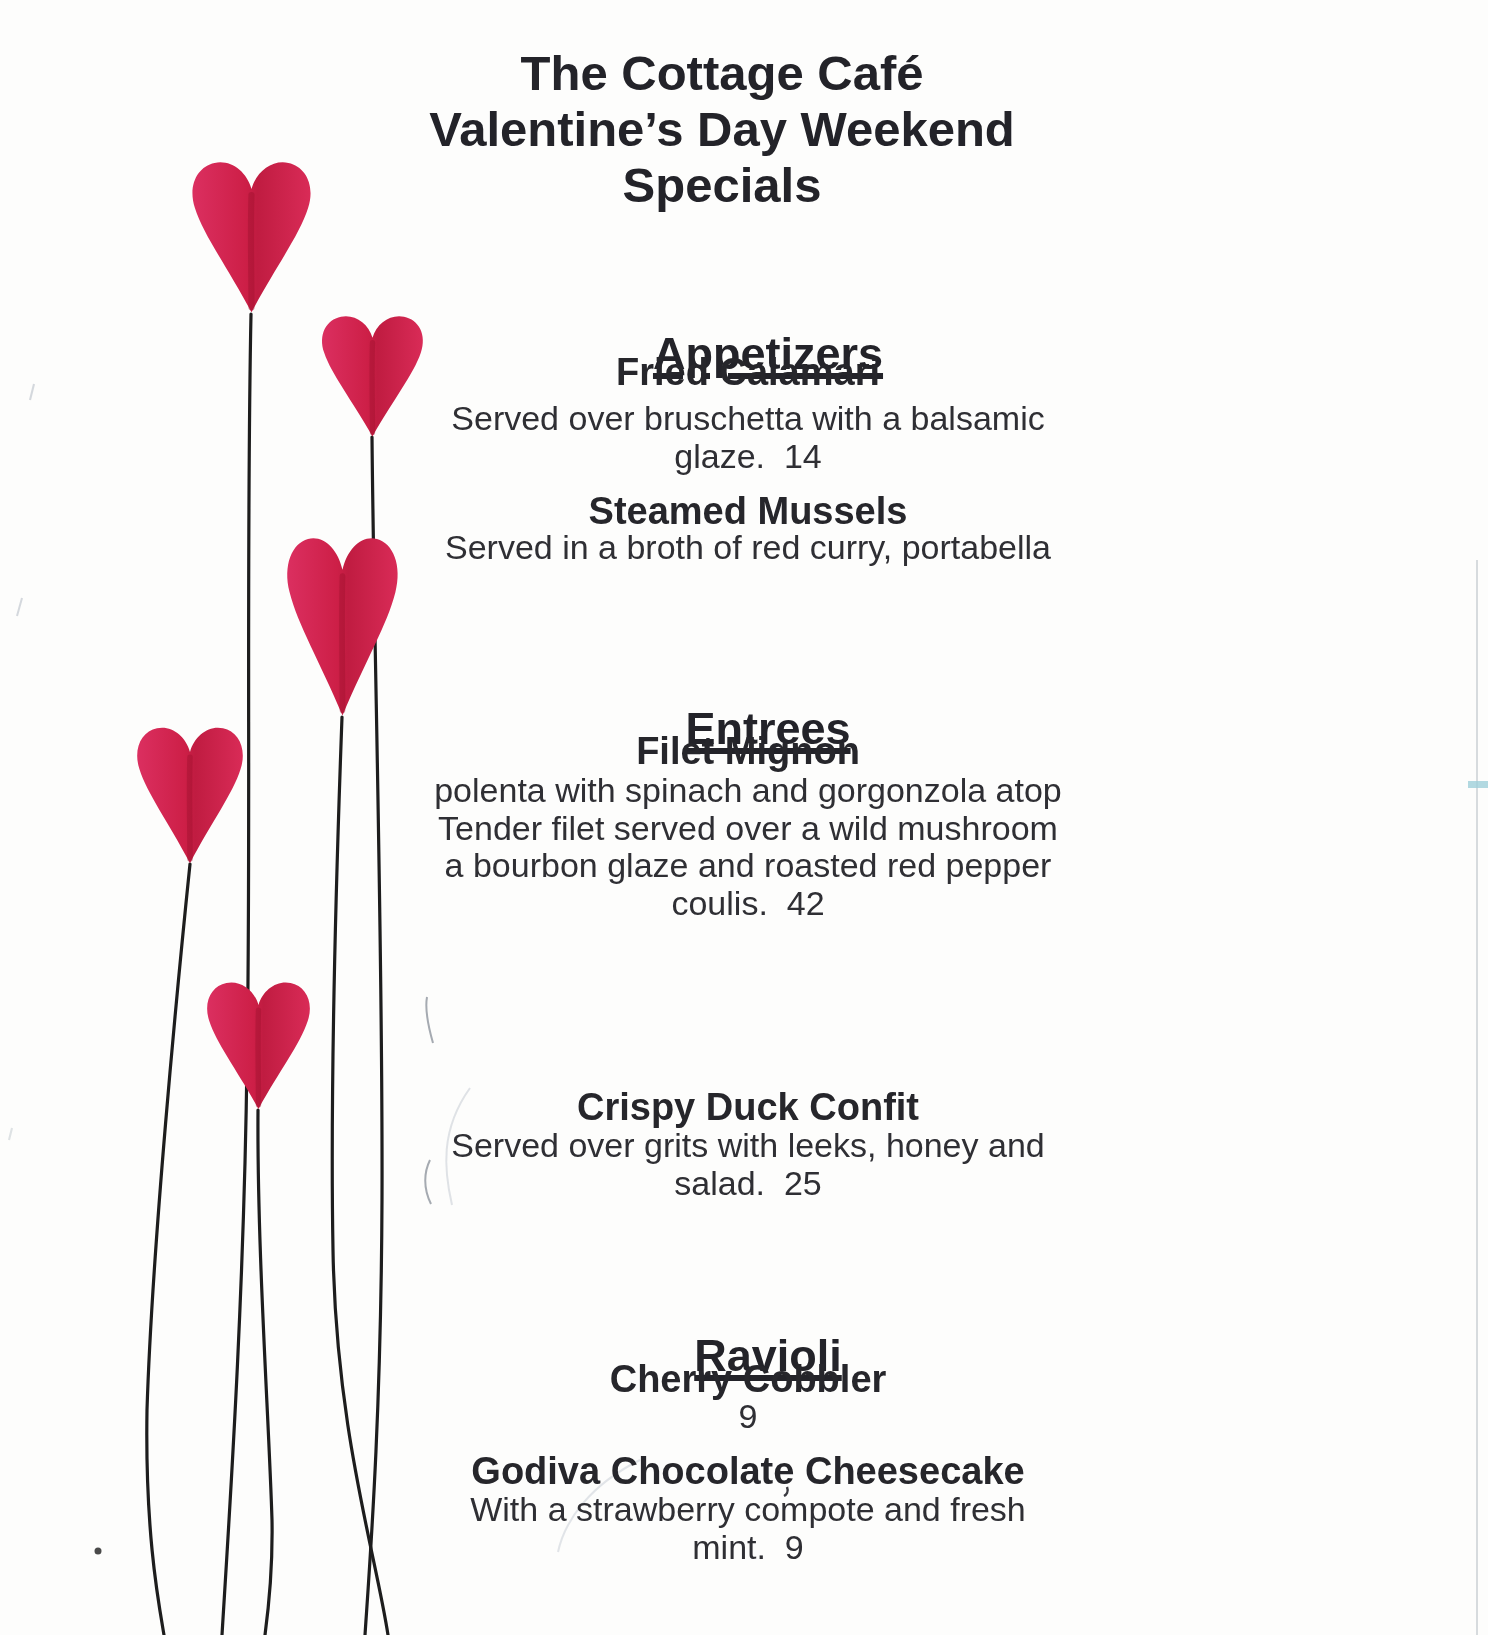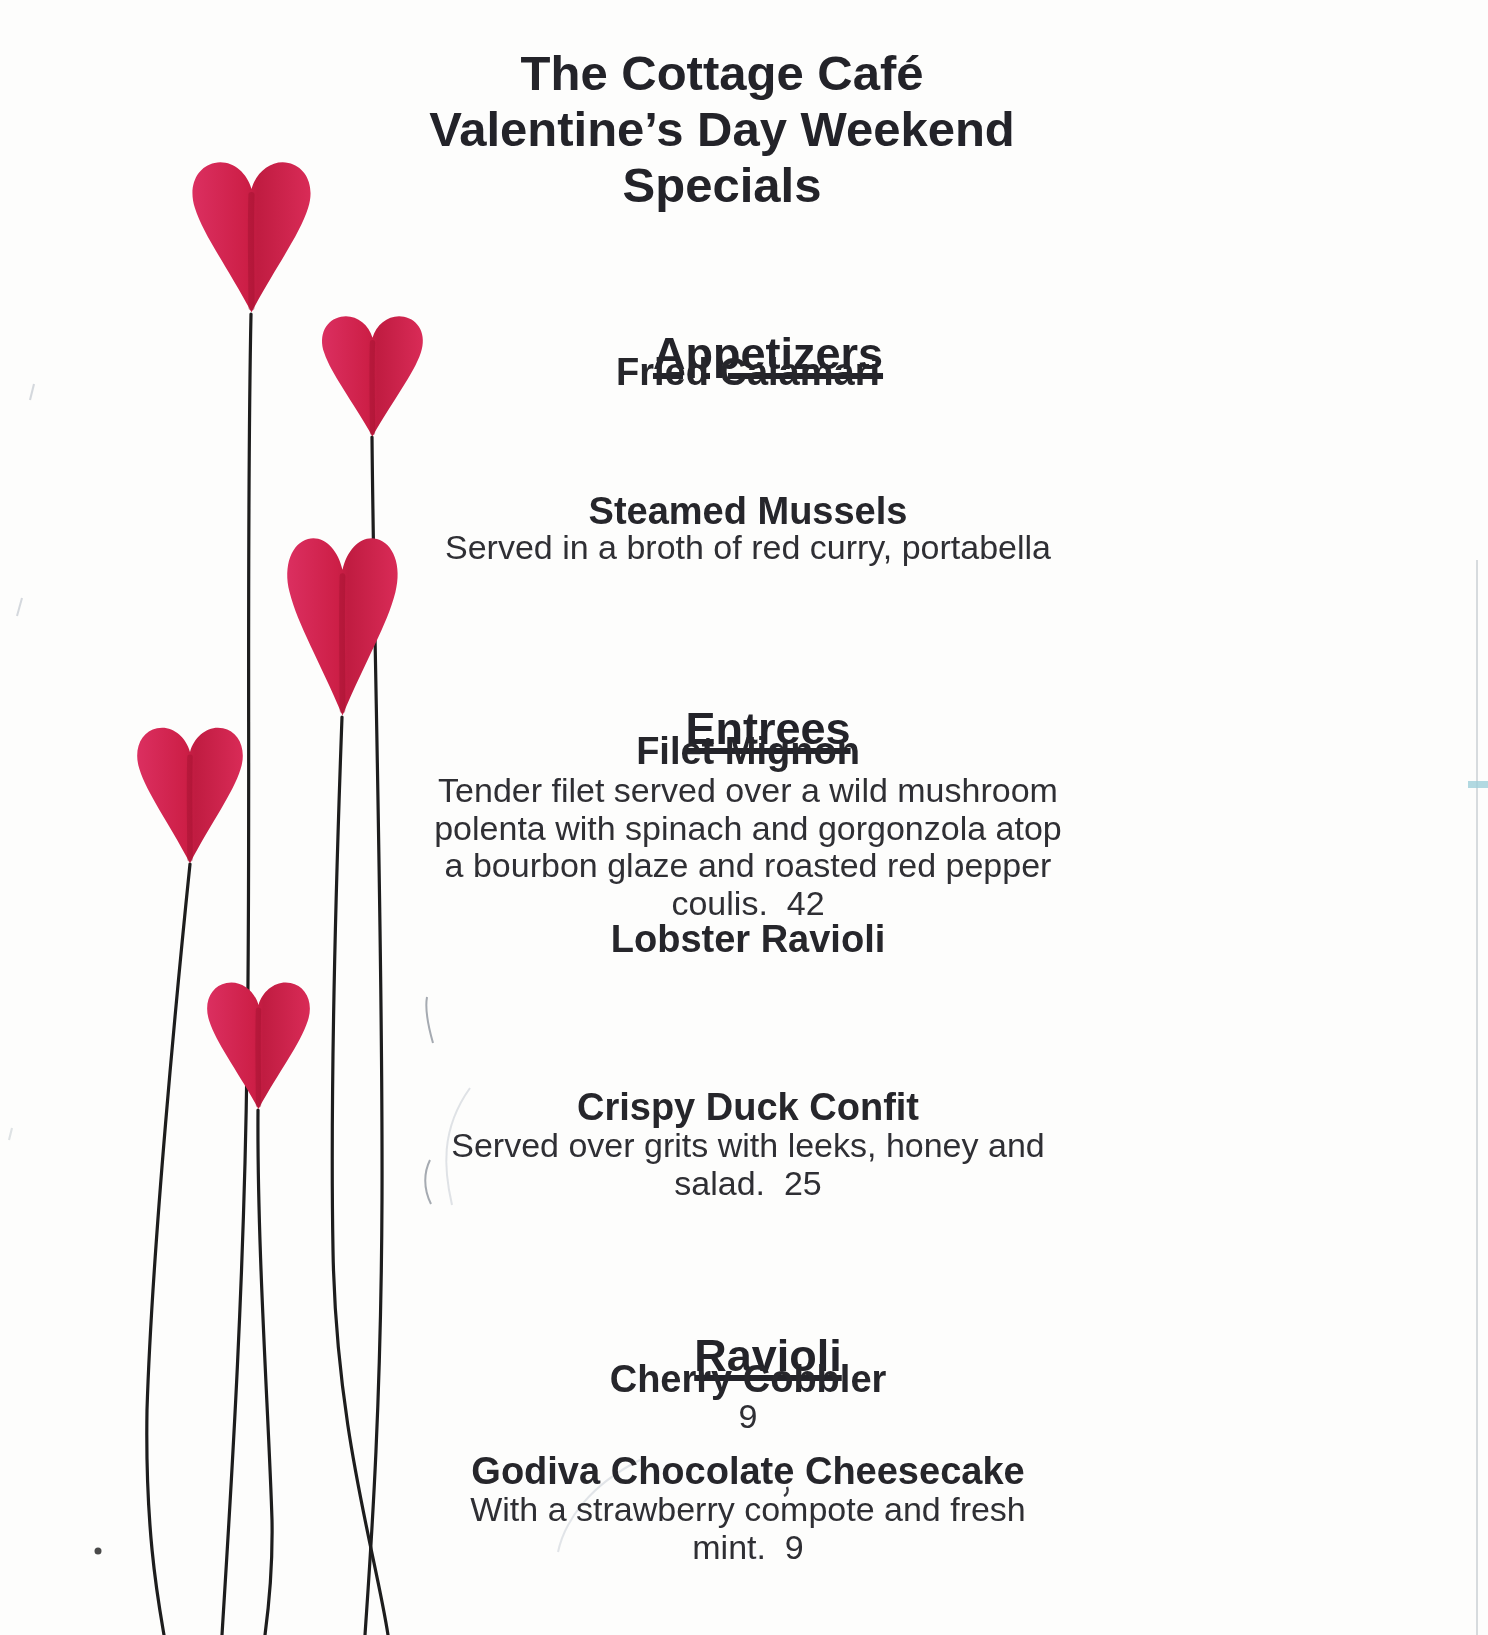--- a/index.html
+++ b/index.html
@@ -70,37 +70,40 @@
     <div class="t-line">The Cottage Café</div>
     <div class="t-line">Valentine’s Day Weekend</div>
     <div class="t-line">Specials</div>
   </header>
 
   <main class="menu-wrap">
 
     <h2 class="sec-h" style="top:294px"><span>Appetizers</span></h2>
 
     <div class="i-name" style="top:353px">Fried Calamari</div>
+    <div class="i-desc" style="top:400px">
+      <div>Served over bruschetta with a balsamic</div>
+      <div>glaze.  14</div>
+    </div>
 
     <div class="i-name" style="top:492px">Steamed Mussels</div>
     <div class="i-desc" style="top:529px">
       <div>Served in a broth of red curry, portabella</div>
     </div>
 
     <h2 class="sec-h" style="top:669px"><span>Entrees</span></h2>
 
     <div class="i-name" style="top:732px">Filet Mignon</div>
     <div class="i-desc" style="top:772px">
+      <div>polenta with spinach and gorgonzola atop</div>
       <div>Tender filet served over a wild mushroom</div>
-      <div>polenta with spinach and gorgonzola atop</div>
       <div>a bourbon glaze and roasted red pepper</div>
       <div>coulis.  42</div>
     </div>
 
-    <div class="i-name" style="top:920px">Lobster Ravioli</div>
 
     <div class="i-name" style="top:1088px">Crispy Duck Confit</div>
     <div class="i-desc" style="top:1127px">
       <div>Served over grits with leeks, honey and</div>
       <div>salad.  25</div>
     </div>
 
     <h2 class="sec-h" style="top:1296px"><span>Ravioli</span></h2>
 
     <div class="i-name" style="top:1360px">Cherry Cobbler</div>

